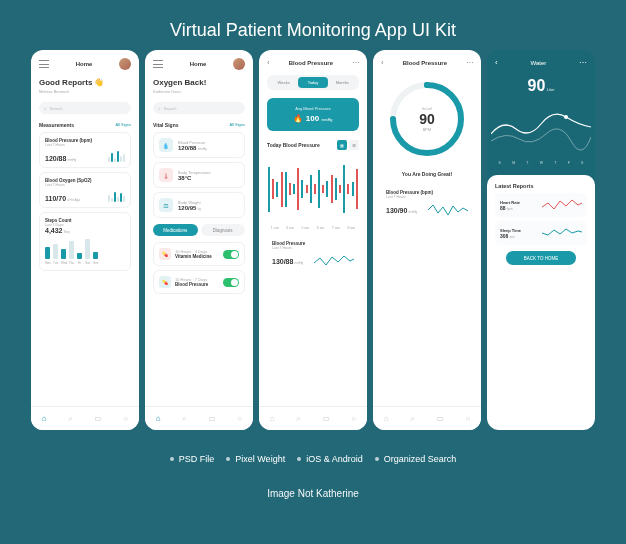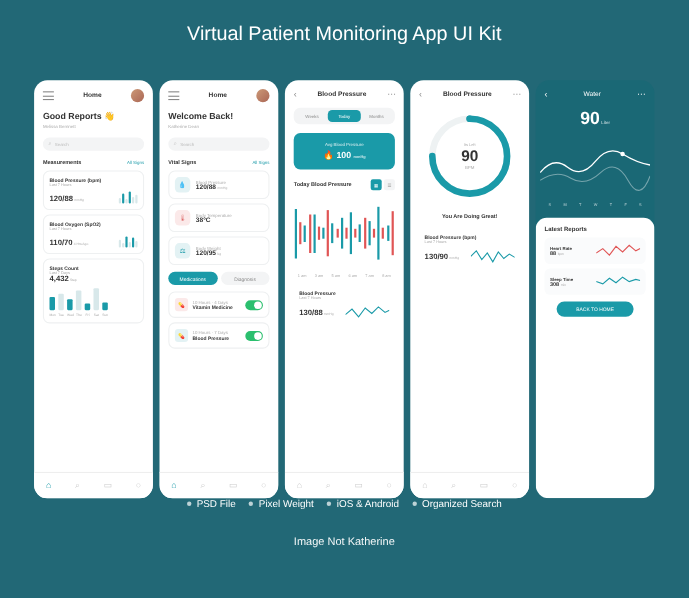--- a/index.html
+++ b/index.html
@@ -1,17 +1,17 @@
 <!DOCTYPE html>
 <html><head>
 <meta charset="utf-8">
 <style>
 * { margin: 0; padding: 0; box-sizing: border-box; font-family: -apple-system, BlinkMacSystemFont, 'Segoe UI', sans-serif; }
 body { width: 626px; height: 544px; background: #226876; display: flex; flex-direction: column; align-items: center; padding: 20px 0; }
-.main-title { color: #fff; font-size: 18px; font-weight: 500; margin-bottom: 32px; }
+.main-title { color: #fff; font-size: 18px; font-weight: 500; margin-bottom: 9px; }
 .phones-row { display: flex; gap: 6px; }
 .phone { width: 108px; height: 380px; background: #fff; border-radius: 12px; overflow: hidden; display: flex; flex-direction: column; font-size: 5px; position: relative; }
 .phone5 { background: #1a6875; }
 
 
 .ph-header { display: flex; align-items: center; justify-content: space-between; padding: 8px 8px 4px; }
 .hamburger { width: 10px; height: 8px; display: flex; flex-direction: column; justify-content: space-between; }
 .hamburger span { height: 1px; background: #888; }
 .ph-title { font-size: 6px; font-weight: 600; color: #333; }
 .avatar { width: 12px; height: 12px; border-radius: 50%; background: linear-gradient(135deg,#c97,#a65); }
@@ -119,21 +119,21 @@
 .report-left .u { font-size: 3px; color: #aaa; }
 .report-spark { width: 40px; height: 14px; }
 .back-home-btn { margin: 6px auto 0; width: 70px; height: 14px; background: #1a9aa8; color: #fff; font-size: 4.5px; border-radius: 7px; display: flex; align-items: center; justify-content: center; }
 
 
 .bottom-nav { margin-top: auto; height: 24px; background: #fff; border-top: 1px solid #eee; display: flex; justify-content: space-around; align-items: center; }
 .nav-icon { font-size: 8px; color: #ccc; }
 .nav-icon.active { color: #1a9aa8; }
 
 
-.features-row { display: flex; gap: 12px; }
+.features-row { display: flex; gap: 12px; margin-top: 24px; }
 .feature { color: #fff; font-size: 9px; display: flex; align-items: center; gap: 5px; }
 .feature .dot { width: 4px; height: 4px; border-radius: 50%; background: #fff; opacity: 0.7; }
 .disclaimer { color: #fff; font-size: 10px; margin-top: 24px; opacity: 0.95; }
 </style>
 </head>
 <body>
 
 <div class="main-title">Virtual Patient Monitoring App UI Kit</div>
 
 <div class="phones-row">
@@ -225,21 +225,21 @@
     <div class="ph-header">
       <div class="hamburger">
           <span></span>
           <span></span>
           <span></span>
         </div>
       <div class="ph-title">Home</div>
       <div class="avatar"></div>
     </div>
     <div class="greeting">
-      <div class="greeting-text">Welcome Back!</div>
+      <div class="greeting-text">Oxygen Back!</div>
       <div class="greeting-sub">Katherine Dean</div>
     </div>
     <div class="search-bar">
       <span class="mag">⌕</span>
       <span class="txt">Search</span>
     </div>
     <div class="section-row">
       <span class="section-title">Vital Signs</span>
       <span class="section-link">All Signs</span>
     </div>

